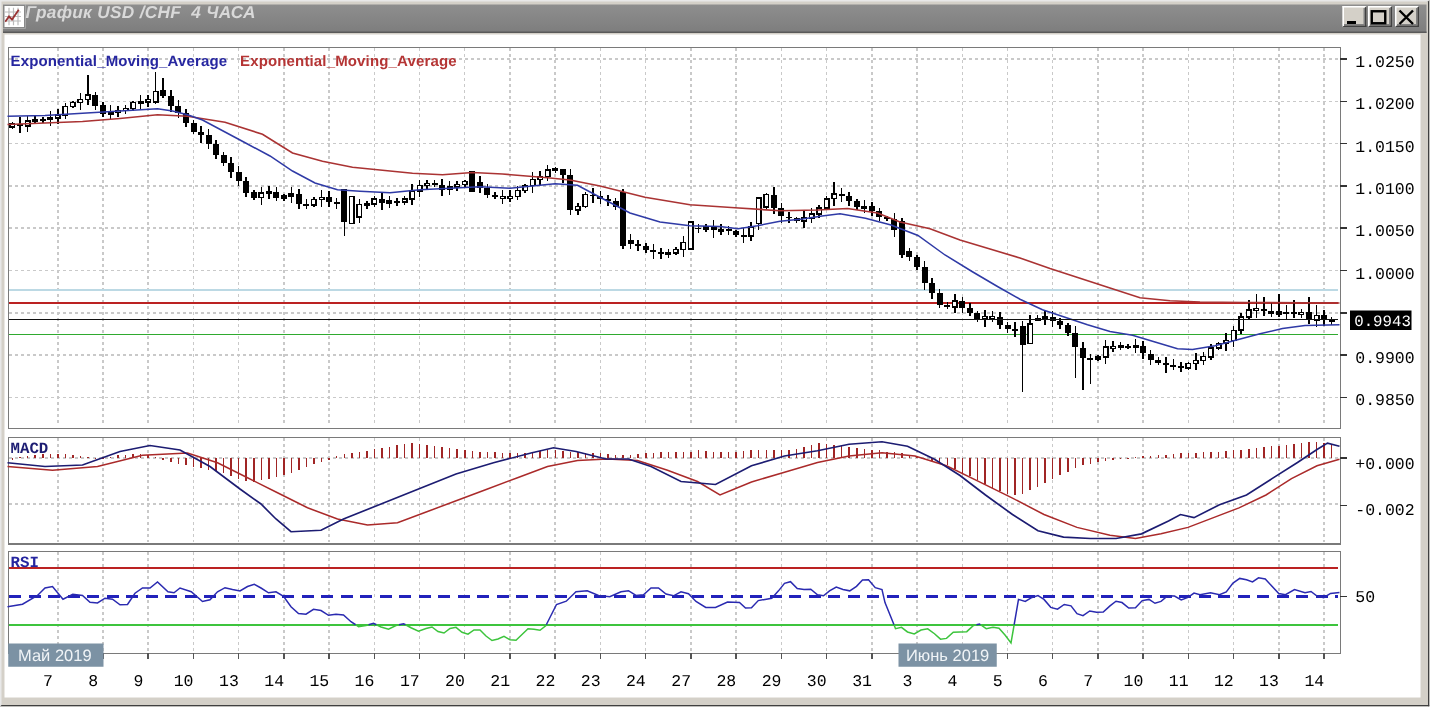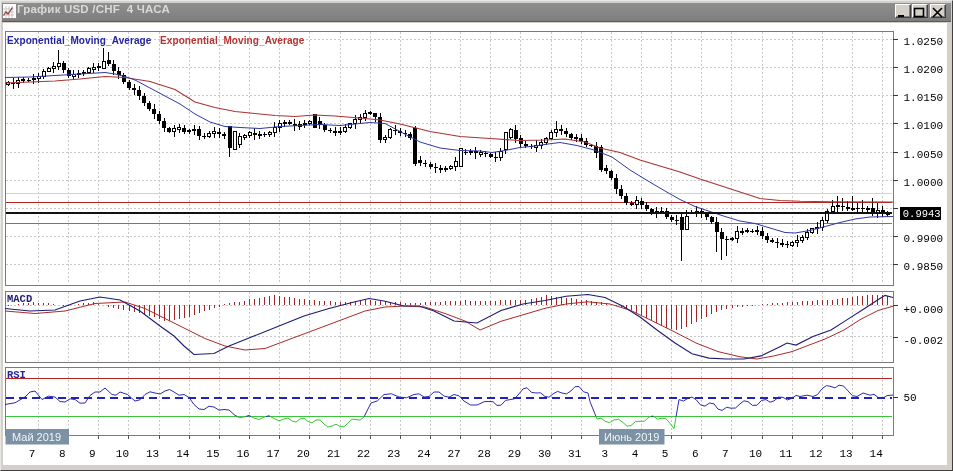--- a/index.html
+++ b/index.html
@@ -3,21 +3,21 @@
 <meta charset="utf-8">
 <style>
   html,body { margin:0; padding:0; }
   body { width:953px; height:471px; overflow:hidden; position:relative;
          background:#d4d0c8; font-family:"Liberation Sans", sans-serif; }
   .frame { position:absolute; left:0; top:0; width:953px; height:471px;
     box-sizing:border-box; border:1px solid #e8e8e8; border-right-color:#404040; border-bottom-color:#404040; }
   .titlebar { position:absolute; left:2px; top:3px; width:949px; height:19px;
     background:linear-gradient(#8e8e8e,#7d7d7d); }
   .titletext { position:absolute; left:17px; top:3px; font-size:11.5px; font-weight:bold;
-    color:#d9d9d9; letter-spacing:0.2px; white-space:pre; }
+    color:#d9d9d9; letter-spacing:0.2px; white-space:pre;font-style:italic; }
   .icon { position:absolute; left:2px; top:3px; width:13px; height:14px; background:#fff;
     border:1px solid #888; }
   .btn { position:absolute; top:4px; width:16px; height:14px; background:#d4d0c8;
     border-top:1px solid #fff; border-left:1px solid #fff;
     border-right:1px solid #404040; border-bottom:1px solid #404040;
     box-shadow:inset -1px -1px 0 #808080; box-sizing:border-box; }
   .client { position:absolute; left:3px; top:23px; width:944px; height:442px; background:#fff; }
 </style>
 </head>
 <body>

